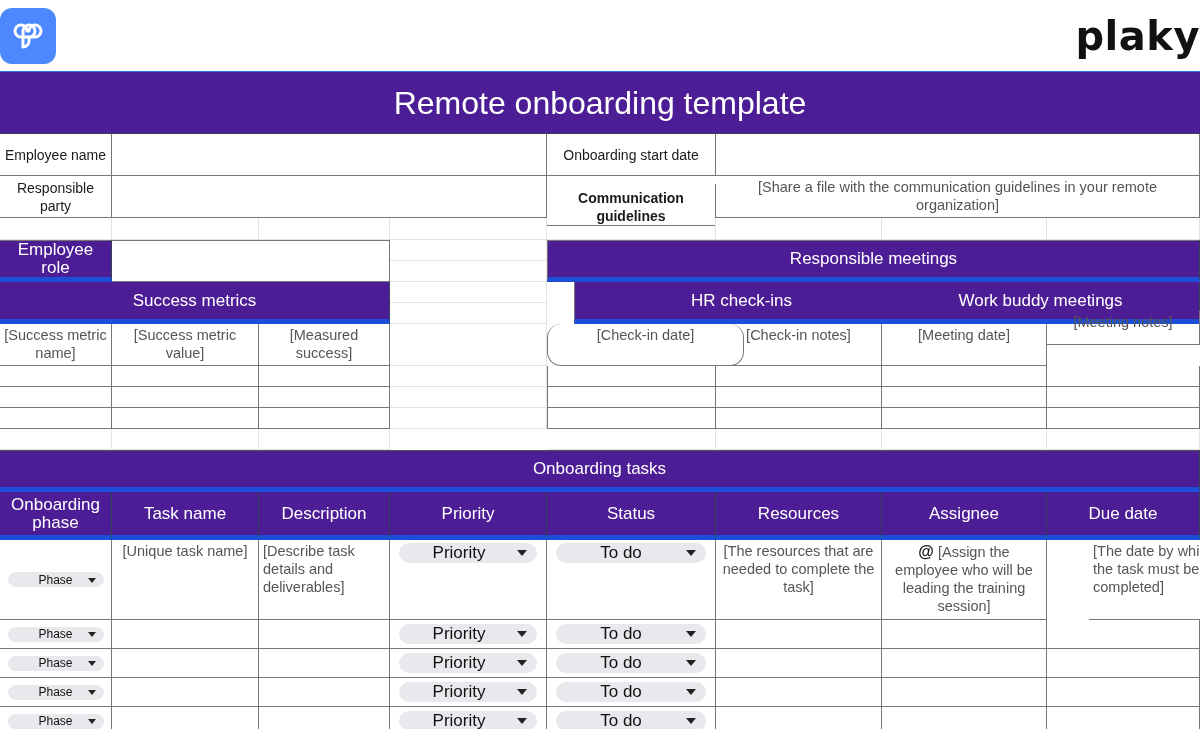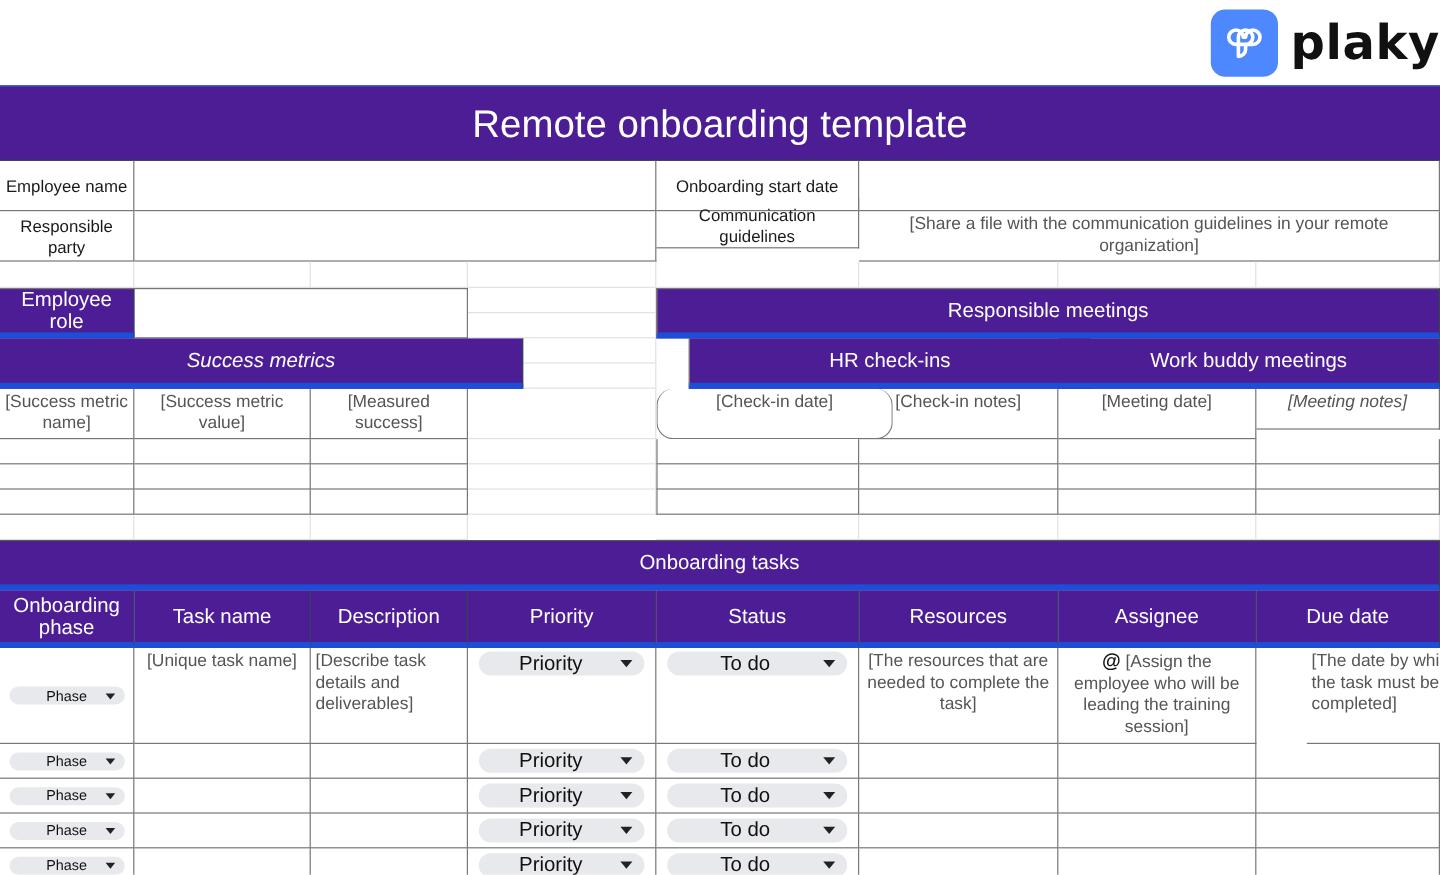--- a/index.html
+++ b/index.html
@@ -1,19 +1,19 @@
 <!DOCTYPE html>
 <html><head>
 <meta charset="utf-8">
 <style>
   html, body { margin: 0; padding: 0; background: #ffffff; }
   body { width: 1200px; height: 729px; overflow: hidden; position: relative;
          font-family: "Liberation Sans", "DejaVu Sans", sans-serif; color: #1a1a1a; }
   .abs { position: absolute; box-sizing: border-box; }
-  .logo { left: 0; top: 0; width: 1200px; height: 71px; display: flex; align-items: center; justify-content: flex-end; gap: 10px; }
+  .logo { left: 0; top: 0; width: 1200px; height: 71px; display: flex; align-items: center; justify-content: space-between; gap: 10px; }
   .logo-mark { width: 56px; height: 56px; border-radius: 12px; background: #4e88ff; display: flex; align-items: center; justify-content: center; }
   .logo-text { font-size: 40px; font-weight: bold; color: #111; letter-spacing: 0.5px; font-family: "DejaVu Sans", sans-serif; }
   .blue { background: #4c1d95; color: #fff; }
   .cell { display: flex; align-items: center; justify-content: center; text-align: center; line-height: 18px; font-size: 14px; padding: 0 4px; }
   .cell.top { align-items: flex-start; padding-top: 2px; }
   .cell.left { justify-content: flex-start; text-align: left; }
   .ph { color: #555; font-size: 14.5px; }
   .h1 { font-size: 32px; }
   .h3 { font-size: 17px; }
   .bd { border-right: 1px solid #777; border-bottom: 1px solid #777; }
@@ -39,21 +39,21 @@
 
 <div class="abs blue cell h1" style="left:0;top:71px;width:1200px;height:63px;border-top:1px solid #2b6fe0;border-bottom:1px solid #345;">Remote onboarding template</div>
 
 <div class="abs cell bd" style="left:0;top:134px;width:112px;height:42px;">Employee name</div>
 <div class="abs cell bd" style="left:112px;top:134px;width:435px;height:42px;"></div>
 <div class="abs cell bd" style="left:547px;top:134px;width:169px;height:42px;">Onboarding start date</div>
 <div class="abs cell bd" style="left:716px;top:134px;width:484px;height:42px;"></div>
 
 <div class="abs cell bd" style="left:0;top:176px;width:112px;height:42px;">Responsible party</div>
 <div class="abs cell bd" style="left:112px;top:176px;width:435px;height:42px;"></div>
-<div class="abs cell bd" style="left:547px;top:165px;width:169px;height:42px;padding-top:4px;">Communication guidelines</div>
+<div class="abs cell bd" style="left:547px;top:184px;width:169px;height:42px;padding-top:4px;font-weight:bold;">Communication guidelines</div>
 <div class="abs cell bd ph top" style="left:716px;top:176px;width:484px;height:42px;padding:2px 16px 0;">[Share a file with the communication guidelines in your remote organization]</div>
 
 <div class="abs gl" style="left:0;top:218px;width:112px;height:22px;"></div>
 <div class="abs gl" style="left:112px;top:218px;width:147px;height:22px;"></div>
 <div class="abs gl" style="left:259px;top:218px;width:131px;height:22px;"></div>
 <div class="abs gl" style="left:390px;top:218px;width:157px;height:22px;"></div>
 <div class="abs gl" style="left:547px;top:218px;width:169px;height:22px;"></div>
 <div class="abs gl" style="left:716px;top:218px;width:166px;height:22px;"></div>
 <div class="abs gl" style="left:882px;top:218px;width:165px;height:22px;"></div>
 <div class="abs gl" style="left:1047px;top:218px;width:153px;height:22px;"></div>
@@ -63,21 +63,21 @@
 <div class="abs gl" style="left:390px;top:282px;width:157px;height:21px;"></div>
 <div class="abs gl" style="left:390px;top:303px;width:157px;height:21px;"></div>
 <div class="abs gl" style="left:390px;top:324px;width:157px;height:42px;"></div>
 <div class="abs gl" style="left:390px;top:366px;width:157px;height:21px;"></div>
 <div class="abs gl" style="left:390px;top:387px;width:157px;height:21px;"></div>
 <div class="abs gl" style="left:390px;top:408px;width:157px;height:21px;"></div>
 
 <div class="abs blue cell h3 bdd" style="left:0;top:240px;width:112px;height:42px;border-top:1px solid #777;">Employee role</div>
 <div class="abs cell bd" style="left:112px;top:240px;width:278px;height:42px;border-top:1px solid #777;"></div>
 
-<div class="abs blue cell h3 bdd" style="left:0;top:282px;width:436px;height:42px;font-style:italic;">Success metrics</div>
+<div class="abs blue cell h3 bdd" style="left:0;top:282px;width:390px;height:42px;">Success metrics</div>
 <div class="abs cell bd ph top" style="left:0;top:324px;width:112px;height:42px;">[Success metric name]</div>
 <div class="abs cell bd ph top" style="left:112px;top:324px;width:147px;height:42px;">[Success metric value]</div>
 <div class="abs cell bd ph top" style="left:259px;top:324px;width:131px;height:42px;">[Measured success]</div>
 
 <div class="abs bd" style="left:0;top:366px;width:112px;height:21px;"></div>
 <div class="abs bd" style="left:112px;top:366px;width:147px;height:21px;"></div>
 <div class="abs bd" style="left:259px;top:366px;width:131px;height:21px;"></div>
 <div class="abs bd" style="left:0;top:387px;width:112px;height:21px;"></div>
 <div class="abs bd" style="left:112px;top:387px;width:147px;height:21px;"></div>
 <div class="abs bd" style="left:259px;top:387px;width:131px;height:21px;"></div>
@@ -85,21 +85,21 @@
 <div class="abs bd" style="left:112px;top:408px;width:147px;height:21px;"></div>
 <div class="abs bd" style="left:259px;top:408px;width:131px;height:21px;"></div>
 
 <div class="abs blue cell h3 bdd" style="left:547px;top:240px;width:653px;height:42px;border-top:1px solid #777;border-left:1px solid #777;">Responsible meetings</div>
 <div class="abs blue cell h3 bdd" style="left:547px;top:282px;width:335px;height:42px;border-left:1px solid #777;margin-left:27px;">HR check-ins</div>
 <div class="abs blue cell h3 bdd" style="left:882px;top:282px;width:318px;height:42px;">Work buddy meetings</div>
 
 <div class="abs cell bd ph top" style="left:547px;top:324px;width:197px;height:42px;border-left:1px solid #777;border-radius:14px;">[Check-in date]</div>
 <div class="abs cell bd ph top" style="left:716px;top:324px;width:166px;height:42px;">[Check-in notes]</div>
 <div class="abs cell bd ph top" style="left:882px;top:324px;width:165px;height:42px;">[Meeting date]</div>
-<div class="abs cell bd ph top" style="left:1047px;top:324px;width:153px;height:34px;font-style:italic;">[Meeting notes]</div>
+<div class="abs cell bd ph top" style="left:1047px;top:311px;width:153px;height:34px;">[Meeting notes]</div>
 
 <div class="abs bd" style="left:547px;top:366px;width:169px;height:21px;border-left:1px solid #777;"></div>
 <div class="abs bd" style="left:716px;top:366px;width:166px;height:21px;"></div>
 <div class="abs bd" style="left:882px;top:366px;width:165px;height:21px;"></div>
 <div class="abs bd" style="left:1047px;top:366px;width:153px;height:21px;"></div>
 <div class="abs bd" style="left:547px;top:387px;width:169px;height:21px;border-left:1px solid #777;"></div>
 <div class="abs bd" style="left:716px;top:387px;width:166px;height:21px;"></div>
 <div class="abs bd" style="left:882px;top:387px;width:165px;height:21px;"></div>
 <div class="abs bd" style="left:1047px;top:387px;width:153px;height:21px;"></div>
 <div class="abs bd" style="left:547px;top:408px;width:169px;height:21px;border-left:1px solid #777;"></div>

